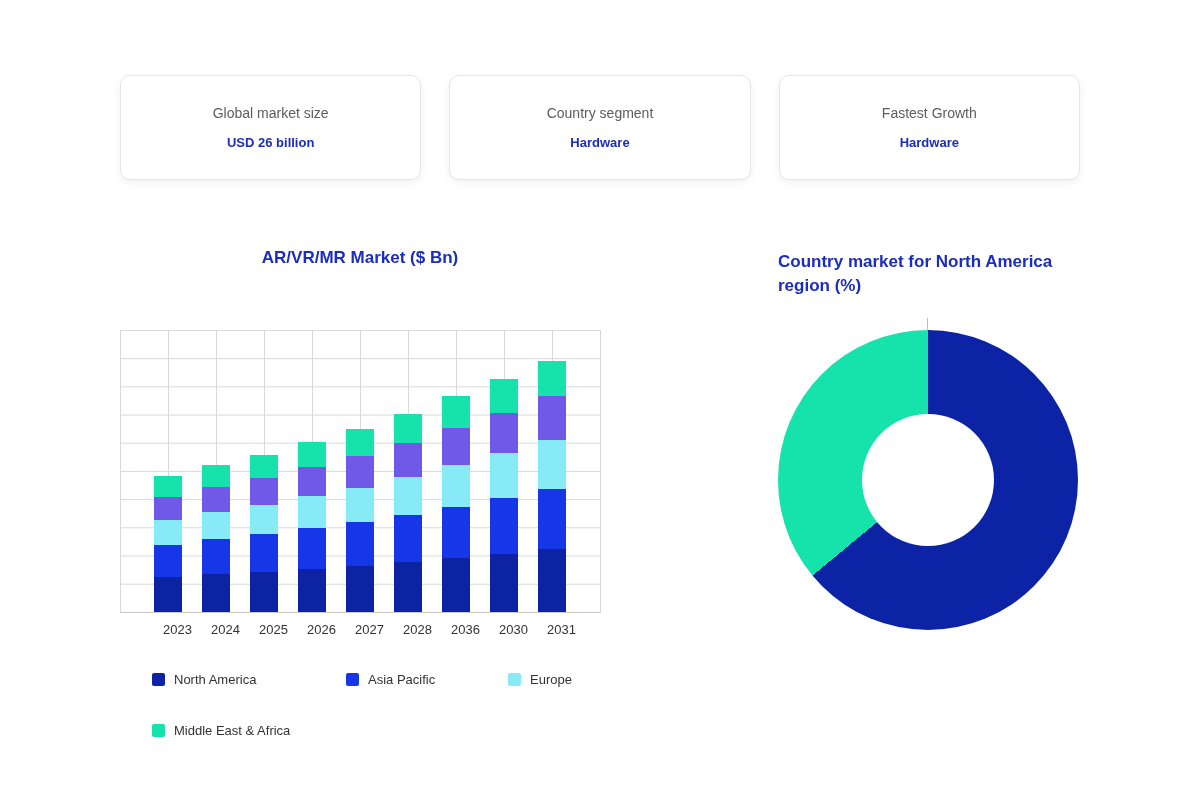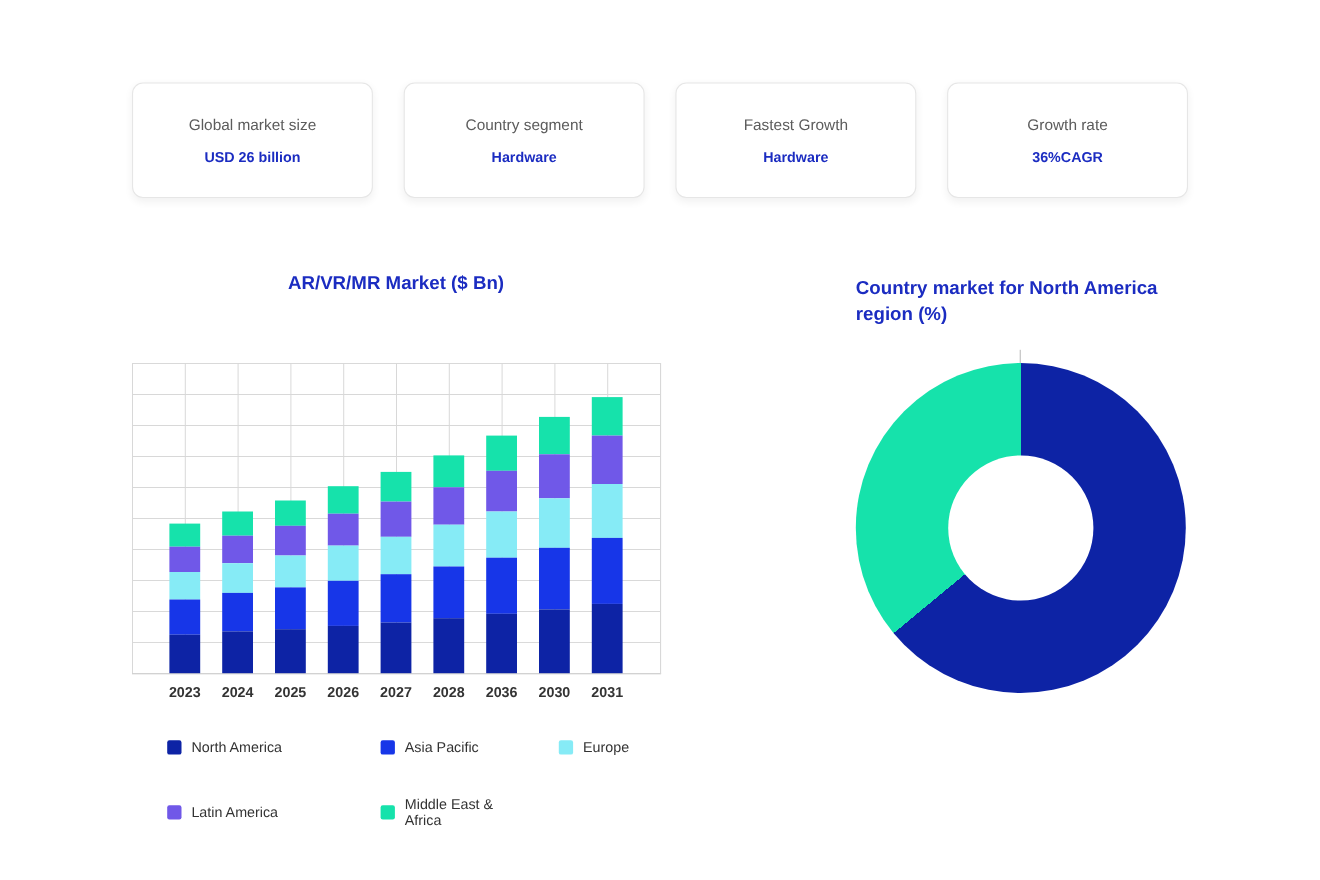--- a/index.html
+++ b/index.html
@@ -22,21 +22,21 @@
         border-bottom:1px solid #c9c9c9;border-right:1px solid #d8d8d8;
         background-image:
           linear-gradient(to right,#d8d8d8 1px,transparent 1px),
           linear-gradient(to bottom,#d8d8d8 1px,transparent 1px);
         background-size:10% 10%;}
   .bars{position:absolute;left:5%;right:5%;top:0;bottom:0;display:flex;}
   .bar-slot{flex:1;display:flex;align-items:flex-end;justify-content:center;}
   .bar{width:28px;display:flex;flex-direction:column-reverse;}
   .seg{width:100%;}
   .x-labels{position:absolute;top:374px;left:5%;right:5%;display:flex;}
-  .x-label{flex:1;text-align:center;font-size:13px;color:#333;font-weight:bold;}
+  .x-label{flex:1;text-align:right;font-size:13px;color:#333;}
 
   .bar-legend{position:absolute;top:424px;left:32px;
               display:grid;grid-template-columns:158px 126px auto;row-gap:18px;gap:36px;}
   .legend-item{display:flex;align-items:center;gap:9px;font-size:13px;color:#333;}
   .swatch{width:13px;height:13px;border-radius:2px;flex:0 0 auto;}
 
   
   .donut-section{position:absolute;left:778px;top:250px;width:300px;height:470px;}
   .donut-title{font-size:17px;font-weight:bold;color:#1b2cc1;line-height:1.4;}
   .donut-wrap{position:absolute;top:80px;left:0;width:300px;height:300px;}
@@ -57,24 +57,20 @@
       <div class="card-label">Global market size</div>
       <div class="card-value">USD 26 billion</div>
     </div>
     <div class="card">
       <div class="card-label">Country segment</div>
       <div class="card-value">Hardware</div>
     </div>
     <div class="card">
       <div class="card-label">Fastest Growth</div>
       <div class="card-value">Hardware</div>
-    </div>
-    <div class="card">
-      <div class="card-label">Growth rate</div>
-      <div class="card-value">36%CAGR</div>
     </div>
   </div>
 
   <div class="bar-section">
     <div class="bar-title">AR/VR/MR Market ($ Bn)</div>
     <div class="plot">
       <div class="bars">
           <div class="bar-slot">
             <div class="bar">
               <div class="seg" style="height: 35px; background: rgb(13, 35, 165);"></div>
@@ -176,24 +172,20 @@
         </div>
         <div class="legend-item">
           <span class="swatch" style="background: rgb(23, 54, 232);"></span>
           <span>Asia Pacific</span>
         </div>
         <div class="legend-item">
           <span class="swatch" style="background: rgb(134, 235, 246);"></span>
           <span>Europe</span>
         </div>
         <div class="legend-item">
-          <span class="swatch" style="background: rgb(112, 88, 232);"></span>
-          <span>Latin America</span>
-        </div>
-        <div class="legend-item">
           <span class="swatch" style="background: rgb(22, 226, 171);"></span>
           <span>Middle East &amp; Africa</span>
         </div>
       </div>
   </div>
 
   <div class="donut-section">
     <div class="donut-title">Country market for North America region (%)</div>
     <div class="donut-wrap">
       <div class="donut-tick"></div>

